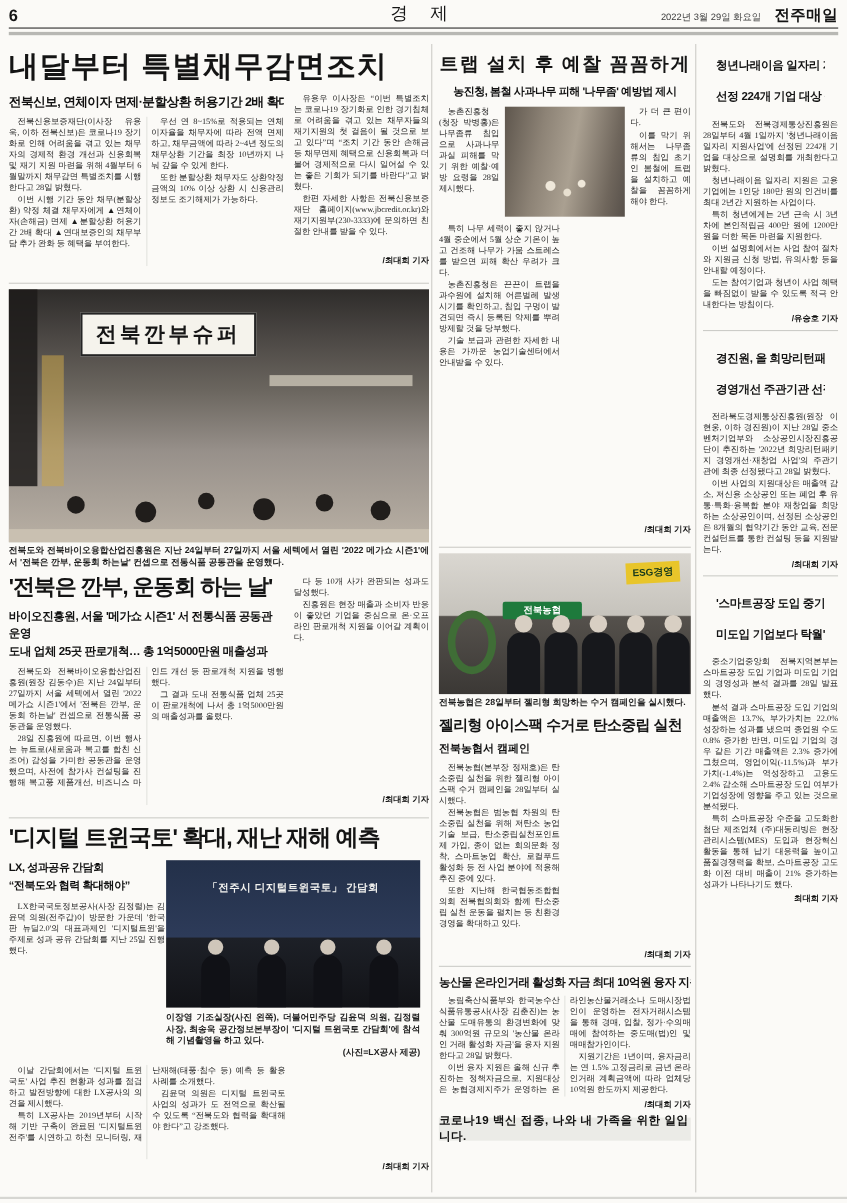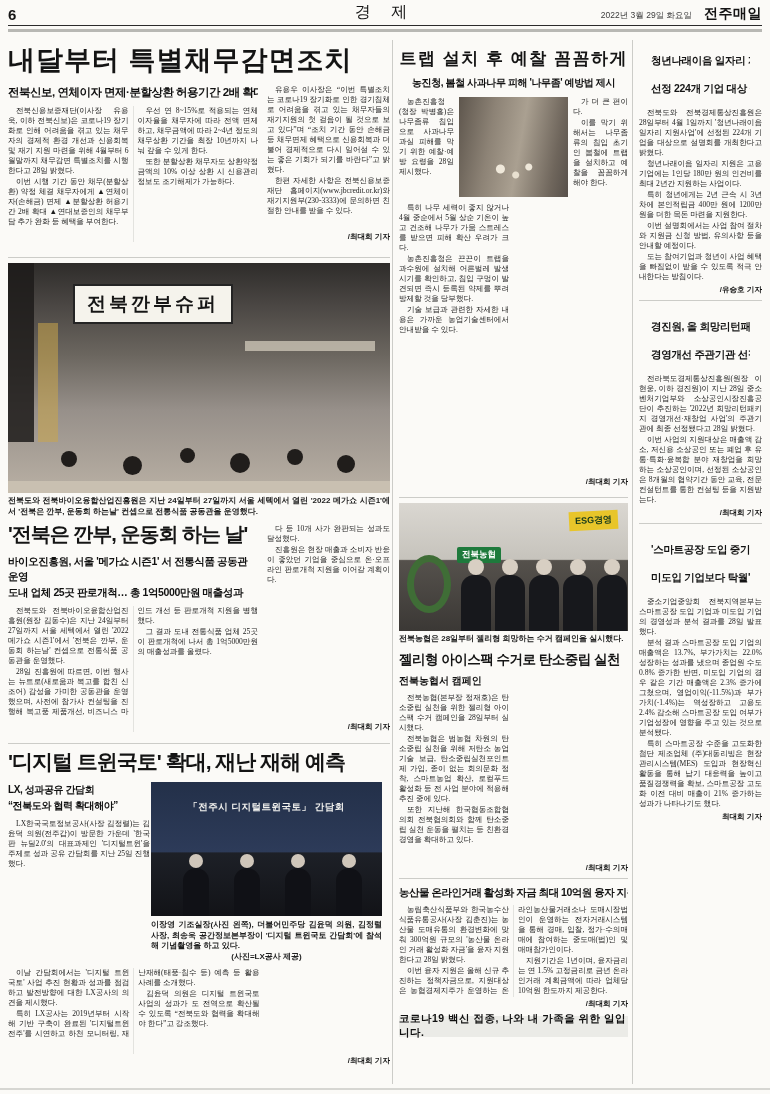--- a/index.html
+++ b/index.html
@@ -63,21 +63,21 @@
   .photo2{width:109px;height:100px;background:
       radial-gradient(circle at 38% 72%, #efe8da 0 4px, transparent 5px),
       radial-gradient(circle at 52% 78%, #e8e0d0 0 3px, transparent 4px),
       radial-gradient(circle at 64% 70%, #efe8da 0 3px, transparent 4px),
       linear-gradient(100deg,#5e564d 0%,#8d8376 30%,#aaa091 55%,#6f665c 85%,#57504a 100%)}
   .photo3{height:128px;background:linear-gradient(180deg,#dad7d1 0%,#c6c3bc 44%,#55514c 45%,#3b3835 100%)}
   .wreath{position:absolute;left:8px;bottom:18px;width:44px;height:58px;border:7px solid #3f6d36;border-radius:50%;background:transparent}
   .flag{position:absolute;right:10px;top:8px;background:#e8c52a;color:#16391c;font-weight:900;
         font-family:"Liberation Sans",sans-serif;font-size:9px;padding:3px 6px;transform:rotate(-3deg)}
   .badge{position:absolute;left:58px;top:44px;background:#1e7a3c;color:#fff;font-weight:bold;
-         font-family:"Liberation Sans",sans-serif;font-size:8.5px;padding:2px 5px;border-radius:2px}
+         font-family:"Liberation Sans",sans-serif;font-size:8.5px;padding:2px 19px;border-radius:2px}
   .fig{position:absolute;bottom:0;width:30px;height:56px;background:#17181c;border-radius:13px 13px 0 0}
   .fig::before{content:"";position:absolute;top:-16px;left:7px;width:16px;height:16px;border-radius:50%;background:#d8cfc3}
 
   .photo4{height:134px;background:linear-gradient(180deg,#233049 0%,#2d3b59 52%,#1d2027 53%,#121317 100%)}
   .screen-text{position:absolute;left:0;right:0;top:14%;text-align:center;color:#f2f2ef;font-weight:bold;
                font-family:"Liberation Sans",sans-serif;font-size:9.5px;letter-spacing:.5px}
   .photo4 .fig{height:48px;width:26px;background:#101116}
   .photo4 .fig::before{background:#cfc6ba;width:14px;height:14px;left:6px;top:-14px}
 
   .cap1{height:22px;margin-top:3px}
@@ -96,21 +96,21 @@
   
   .artC{height:330px;margin-top:2px}
   .hlC{font-family:"Liberation Sans",sans-serif;font-weight:900;font-size:21px;letter-spacing:-1px;
        line-height:1.25;margin-bottom:7px;white-space:nowrap;overflow:hidden}
   .artC .row{display:flex;gap:1px}
   .artC .leftpart{width:142px}
   .artC .leftpart .sub{font-size:10px;line-height:15px;letter-spacing:-.4px;margin-bottom:6px}
   .artC .leftpart .bodytext{height:128px}
   .artC .photopart{width:231px}
   .artC .capC{margin-top:4px;height:42px}
-  .credit{text-align:center;font-weight:bold}
+  .credit{text-align:right;font-weight:bold}
   .artC .cols3{height:86px;margin-top:6px}
 
   
   .artD{height:452px;padding-top:8px}
   .hlD{font-family:"Liberation Sans",sans-serif;font-weight:900;font-size:17px;letter-spacing:1.5px;
        text-align:right;line-height:1.3;white-space:nowrap;overflow:hidden}
   .subD{font-size:10px;text-align:center;letter-spacing:-.4px;margin:6px 0 7px;white-space:nowrap;overflow:hidden}
   .trio{display:flex;gap:5px;height:100px;margin-bottom:6px}
   .mini{width:55px;overflow:hidden}
   .artD .cols2{height:272px}

